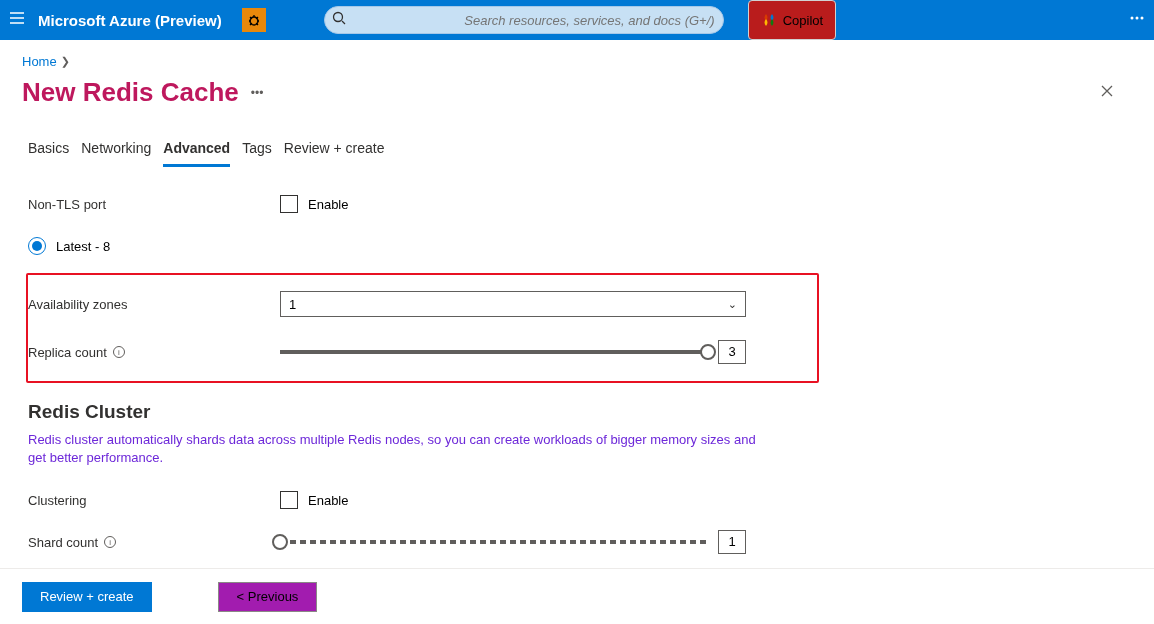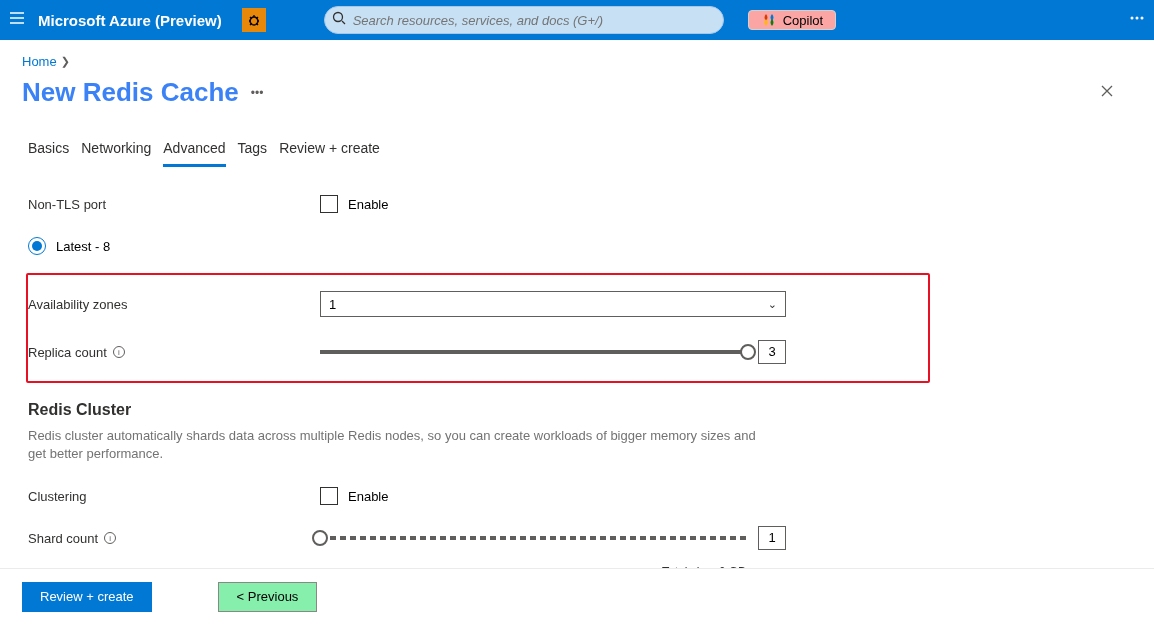--- a/index.html
+++ b/index.html
@@ -4,86 +4,86 @@
 <style>
 * { box-sizing: border-box; margin: 0; padding: 0; font-family: 'Segoe UI', Tahoma, sans-serif; }
 body { background: #fff; width: 1154px; height: 624px; overflow: hidden; position: relative; }
 
 
 .topbar { background: #0078d4; height: 40px; display: flex; align-items: center; padding: 0 8px; gap: 12px; }
 .hamburger { color: #fff; cursor: pointer; }
 .brand { color: #fff; font-weight: 600; font-size: 15px; }
 .bug-icon { width: 24px; height: 24px; background: #e8880b; display: flex; align-items: center; justify-content: center; margin-left: 8px; }
 .searchwrap { flex: 0 0 400px; margin-left: 46px; position: relative; }
-.searchbox { width: 100%; height: 28px; background: #c7e0f4; border: 1px solid #a6c8e8; border-radius: 14px; padding: 0 8px 0 28px; font-size: 13px; font-style: italic; color: #605e5c; }
+.searchbox { width: 100%; height: 28px; background: #c7e0f4; border: 1px solid #a6c8e8; border-radius: 14px; padding: 0 8px 0 28px; font-size: 13px; font-style: italic; color: #605e5c; text-align: right; }
 .search-icon { position: absolute; left: 8px; top: 50%; transform: translateY(-50%); color: #323130; }
-.copilot-btn { background: #fca5a5; border: 1px solid #d1d1d1; border-radius: 4px; height: 20px; padding: 0 12px; display: flex; align-items: center; gap: 6px; font-size: 13px; margin-left: 12px; cursor: pointer; }
+.copilot-btn { background: #b91c1c; border: 1px solid #d1d1d1; border-radius: 4px; height: 40px; padding: 0 12px; display: flex; align-items: center; gap: 6px; font-size: 13px; margin-left: 12px; cursor: pointer; }
 .topbar-spacer { flex: 1; }
 .more-dots { color: #fff; cursor: pointer; }
 
 
 .breadcrumb-row { padding: 14px 22px 8px; display: flex; align-items: center; gap: 4px; font-size: 13px; }
 .breadcrumb-row a { color: #0078d4; text-decoration: none; }
 .title-row { padding: 0 22px 10px; display: flex; align-items: center; gap: 12px; }
-.page-title { font-size: 26px; font-weight: 600; color: #3b82f6; }
+.page-title { font-size: 26px; font-weight: 600; color: #be185d; }
 .title-dots { color: #605e5c; font-size: 12px; }
 .close-x { margin-left: auto; margin-right: 18px; color: #605e5c; cursor: pointer; font-size: 16px; }
 
 
 .content-area { position: absolute; top: 120px; bottom: 56px; left: 0; right: 0; overflow-y: scroll; padding: 20px 28px 0; }
 .content-area::-webkit-scrollbar { width: 17px; }
 .content-area::-webkit-scrollbar-track { background: #f1f1f1; }
 .content-area::-webkit-scrollbar-thumb { background: #c1c1c1; }
 
 
 .tabs { display: flex; gap: 12px; border-bottom: none; margin-bottom: 22px; }
 .tab { font-size: 14px; color: #323130; padding: 0 0 8px 0; cursor: pointer; }
-.tab.active { color: #323130; border-bottom: 3px solid #0078d4; font-weight: 400; }
-
-
-.form-row { display: flex; align-items: center; min-height: 30px; margin-bottom: 12px; gap: 40px; }
+.tab.active { color: #323130; border-bottom: 3px solid #0078d4; font-weight: 700; }
+
+
+.form-row { display: flex; align-items: center; min-height: 30px; margin-bottom: 12px; }
 .form-label { width: 252px; font-size: 13px; color: #323130; display: flex; align-items: center; gap: 6px; }
 .info-icon { width: 12px; height: 12px; border: 1px solid #605e5c; border-radius: 50%; display: inline-flex; align-items: center; justify-content: center; font-size: 8px; color: #605e5c; }
 .form-ctrl { flex: 0 0 468px; display: flex; align-items: center; gap: 10px; }
 
 
 .chk { width: 18px; height: 18px; border: 1px solid #323130; background: #fff; cursor: pointer; }
 .chk-label { font-size: 13px; }
 
 
 .radio-outer { width: 18px; height: 18px; border: 1px solid #0078d4; border-radius: 50%; display: flex; align-items: center; justify-content: center; cursor: pointer; }
 .radio-inner { width: 10px; height: 10px; background: #0078d4; border-radius: 50%; }
 
 
-.highlight-box { border: 2px solid #e81123; border-radius: 2px; padding: 14px 14px 14px 0; margin: 8px 0 18px -2px; width: 904px; }
+.highlight-box { border: 2px solid #e81123; border-radius: 2px; padding: 14px 14px 14px 0; margin: 8px 0 18px -2px; width: 793px; }
 .highlight-box .form-row { margin-bottom: 18px; }
 .highlight-box .form-row:last-child { margin-bottom: 0; }
 
 
 .dropdown { width: 466px; height: 26px; border: 1px solid #605e5c; background: #fff; display: flex; align-items: center; padding: 0 8px; font-size: 13px; cursor: pointer; justify-content: space-between; }
 .chev { font-size: 11px; color: #323130; }
 
 
 .slider-wrap { display: flex; align-items: center; gap: 10px; width: 466px; }
 .slider-track { position: relative; flex: 1; height: 4px; }
 .slider-bg { position: absolute; left: 0; right: 0; top: 0; height: 4px; background: repeating-linear-gradient(90deg,#605e5c 0,#605e5c 6px,transparent 6px,transparent 10px); }
 .slider-fill { position: absolute; left: 0; top: 0; height: 4px; background: #605e5c; }
 .slider-thumb { position: absolute; top: 50%; transform: translate(-50%,-50%); width: 16px; height: 16px; border-radius: 50%; background: #fff; border: 2px solid #605e5c; cursor: pointer; }
 .slider-val { width: 28px; height: 24px; border: 1px solid #605e5c; text-align: center; font-size: 13px; line-height: 22px; }
 
 
-.section-head { font-size: 16px; font-weight: 600; color: #323130; margin: 6px 0 8px; }
-.section-desc { font-size: 13px; color: #737373; max-width: 740px; line-height: 1.4; margin-bottom: 18px; }
+.section-head { font-size: 19px; font-weight: 600; color: #323130; margin: 6px 0 8px; }
+.section-desc { font-size: 13px; color: #6d28d9; max-width: 740px; line-height: 1.4; margin-bottom: 18px; }
 
 .total-size { font-size: 12px; color: #323130; text-align: right; width: 466px; margin-top: 4px; margin-left: 252px; }
 
 
 .footer { position: absolute; bottom: 0; left: 0; right: 0; height: 56px; border-top: 1px solid #edebe9; display: flex; align-items: center; padding: 0 22px; gap: 10px; background: #fff; }
 .btn-primary { background: #0078d4; color: #fff; border: none; height: 30px; padding: 0 18px; font-size: 13px; cursor: pointer; }
-.btn-secondary { background: #86efac; border: 1px solid #8a8886; height: 30px; padding: 0 18px; font-size: 13px; cursor: pointer; }
+.btn-secondary { background: #a21caf; border: 1px solid #8a8886; height: 30px; padding: 0 18px; font-size: 13px; cursor: pointer; }
 .gap-left { margin-left: 56px; }
 </style>
 </head>
 <body>
 
 <div class="topbar">
   <span class="hamburger">
     <svg width="18" height="18" viewBox="0 0 18 18">
         <path d="M2 4h14M2 9h14M2 14h14" stroke="#fff" stroke-width="1.5"></path>
       </svg>

